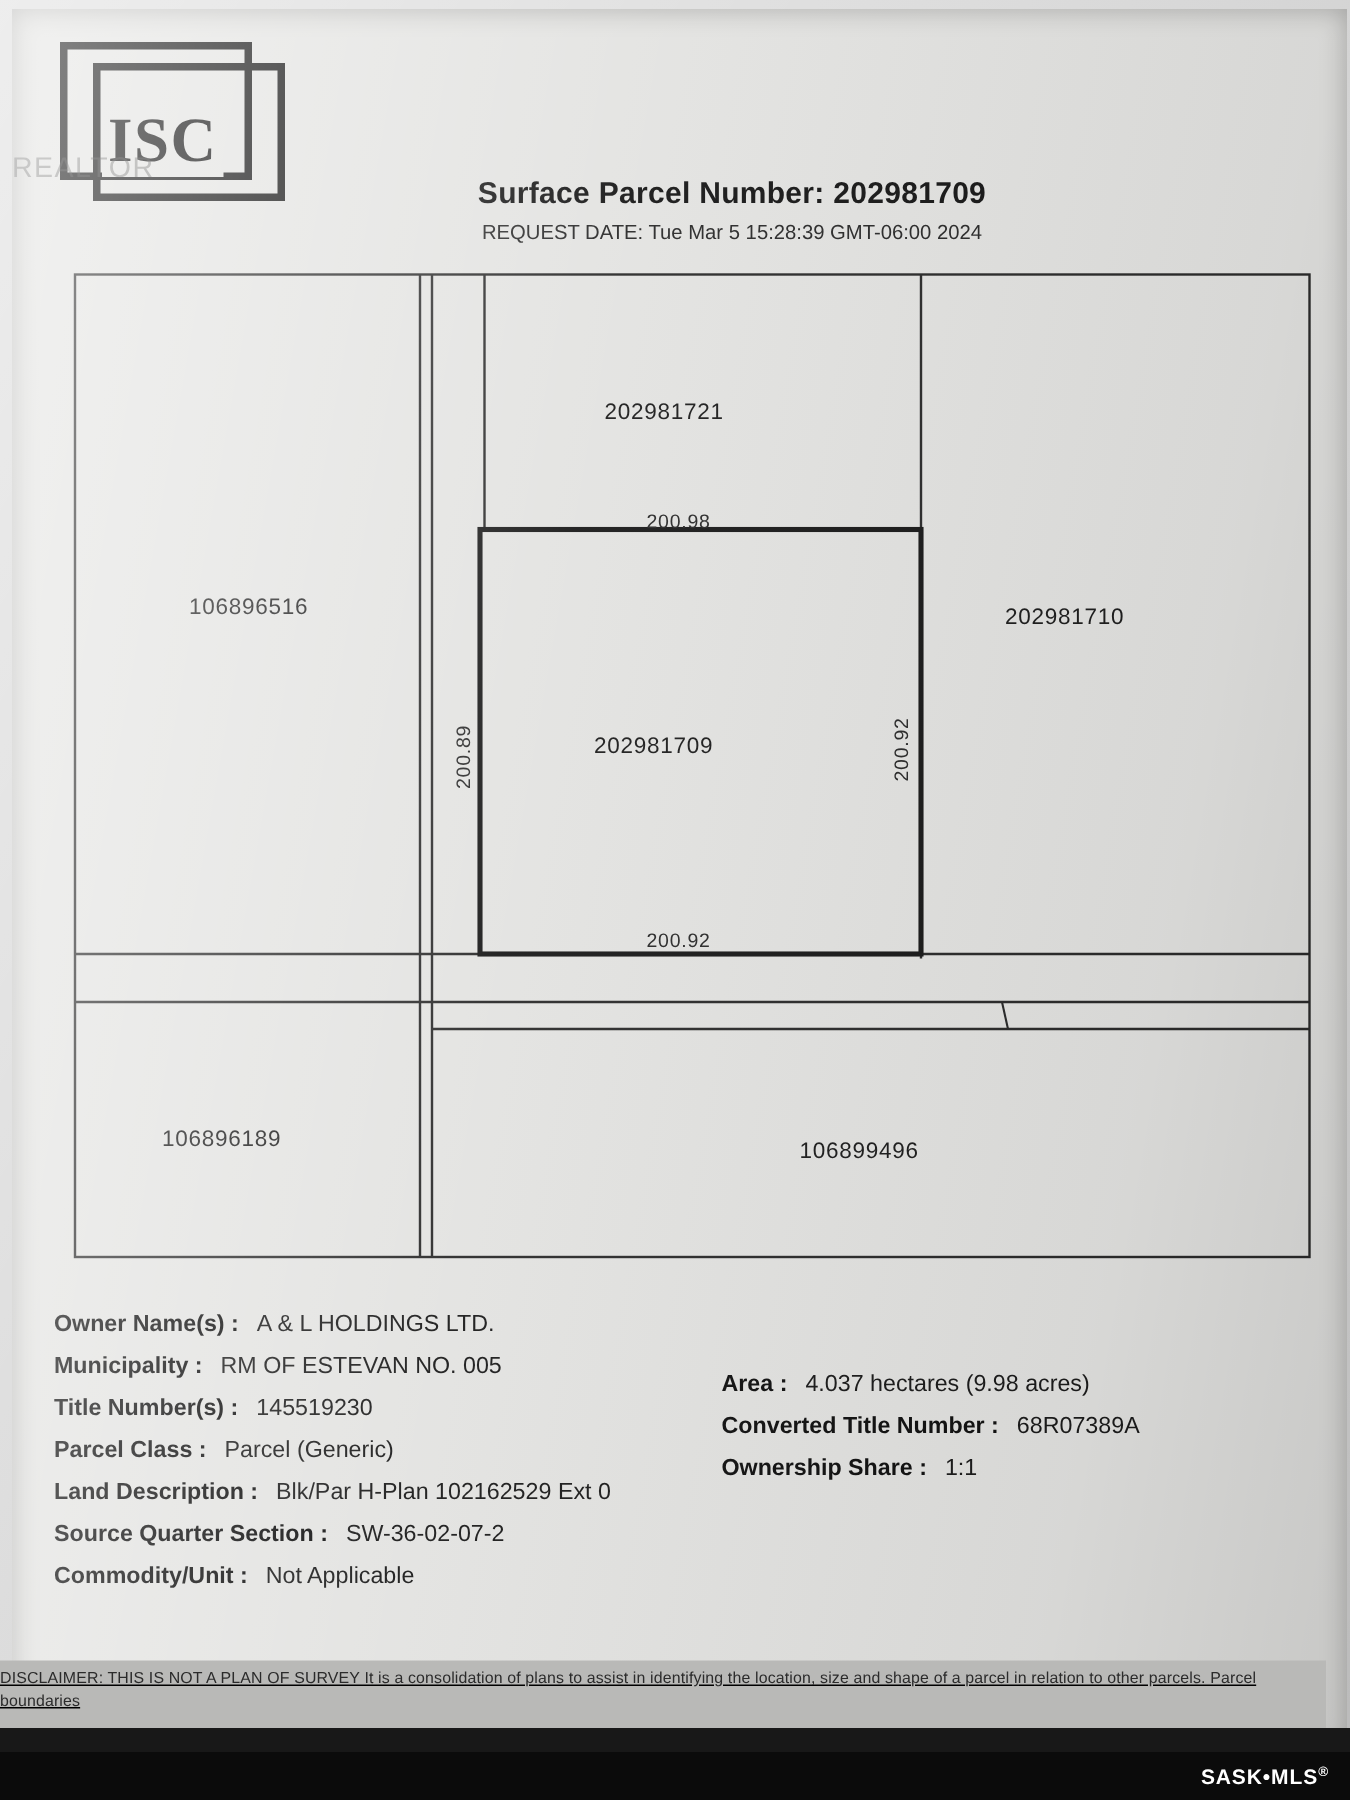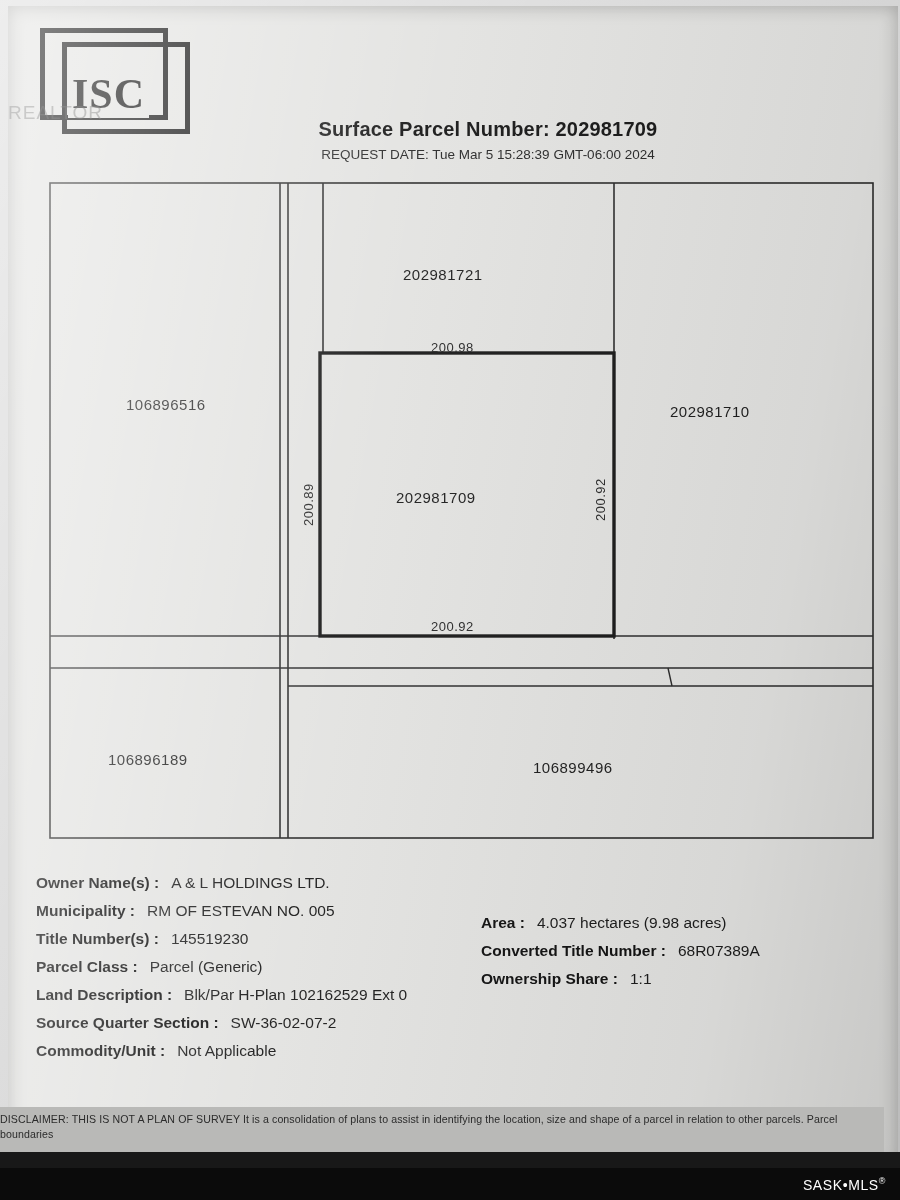--- a/index.html
+++ b/index.html
@@ -180,20 +180,21 @@
   
   .disclaimer {
     position: absolute;
     left: 0;
     right: 16px;
     top: 1107px;
     height: 46px;
     background: #b9b9b7;
     padding: 5px 6px 0 0;
     box-sizing: border-box;
+    text-decoration: underline;
   }
   .disclaimer p {
     margin: 0;
     font-size: 10.6px;
     line-height: 15px;
     color: #2b2b2b;
     letter-spacing: 0.1px;
   }
   .black-strip {
     position: absolute;
@@ -210,21 +211,21 @@
     top: 1168px;
     height: 32px;
     background: #0b0b0b;
   }
   .sask-mls {
     position: absolute;
     right: 14px;
     top: 1176px;
     color: #fff;
     font-size: 14px;
-    font-weight: normal;
+    font-weight: bold;
     letter-spacing: 0.6px;
   }
   .sask-mls .dot { color: #fff; }
   .reg { font-size: 9px; vertical-align: super; }
 </style>
 </head>
 <body>
 
 <div class="page">
   <div class="sheet">

